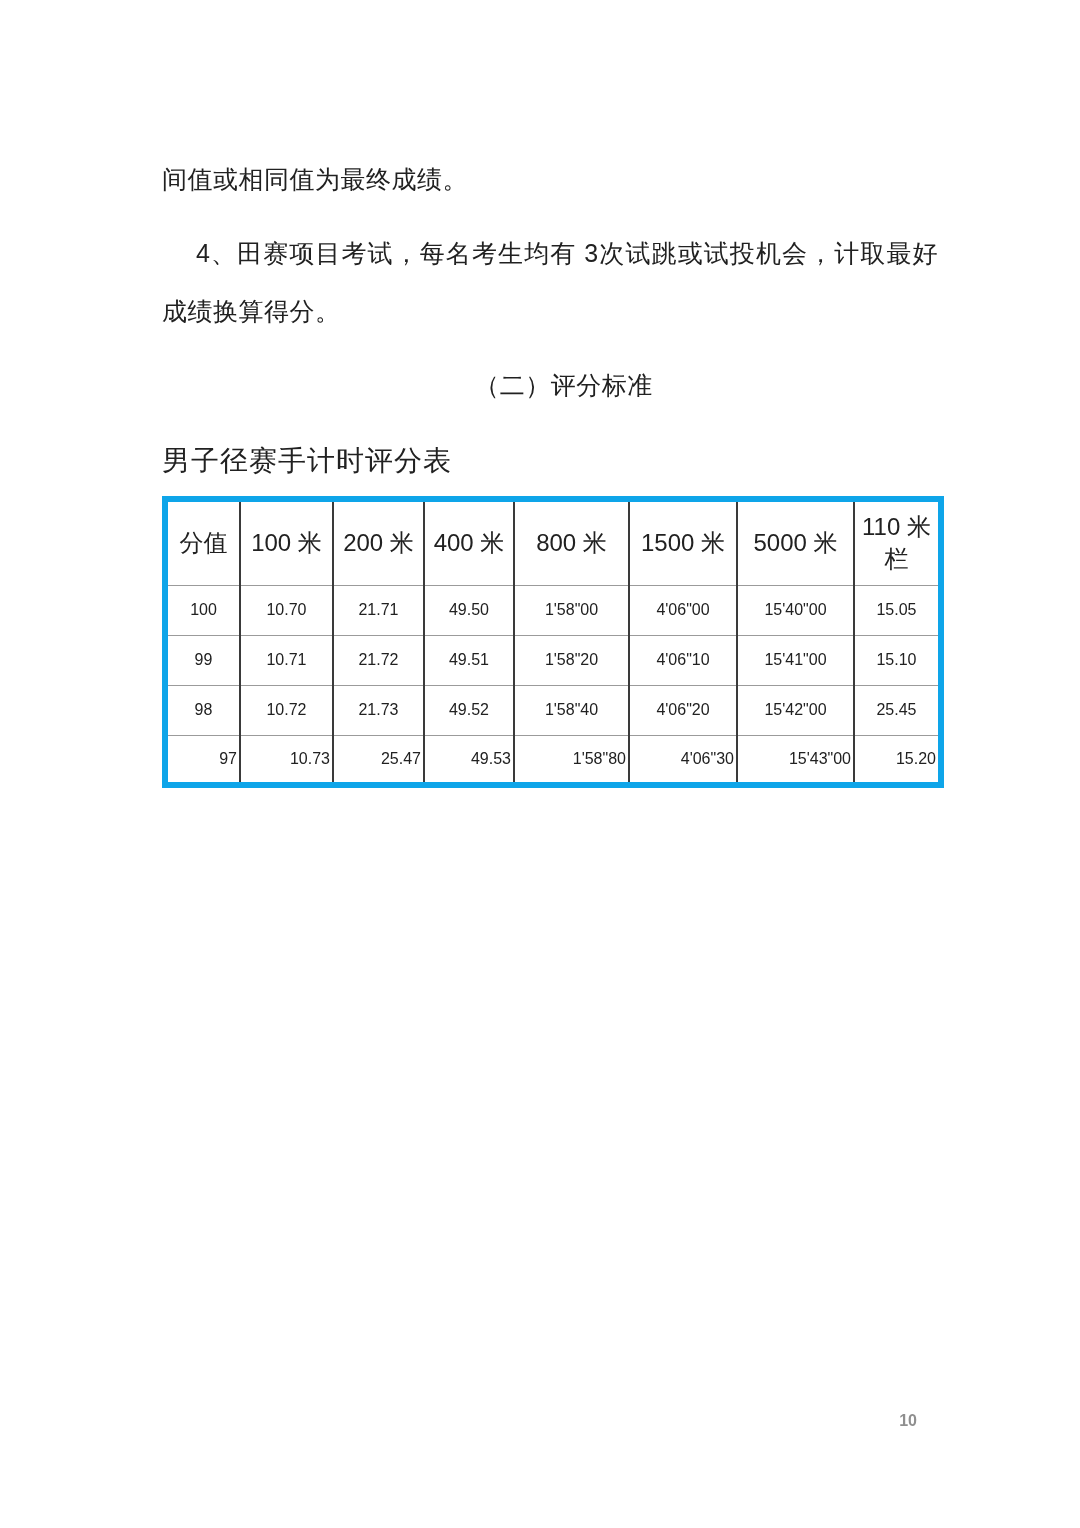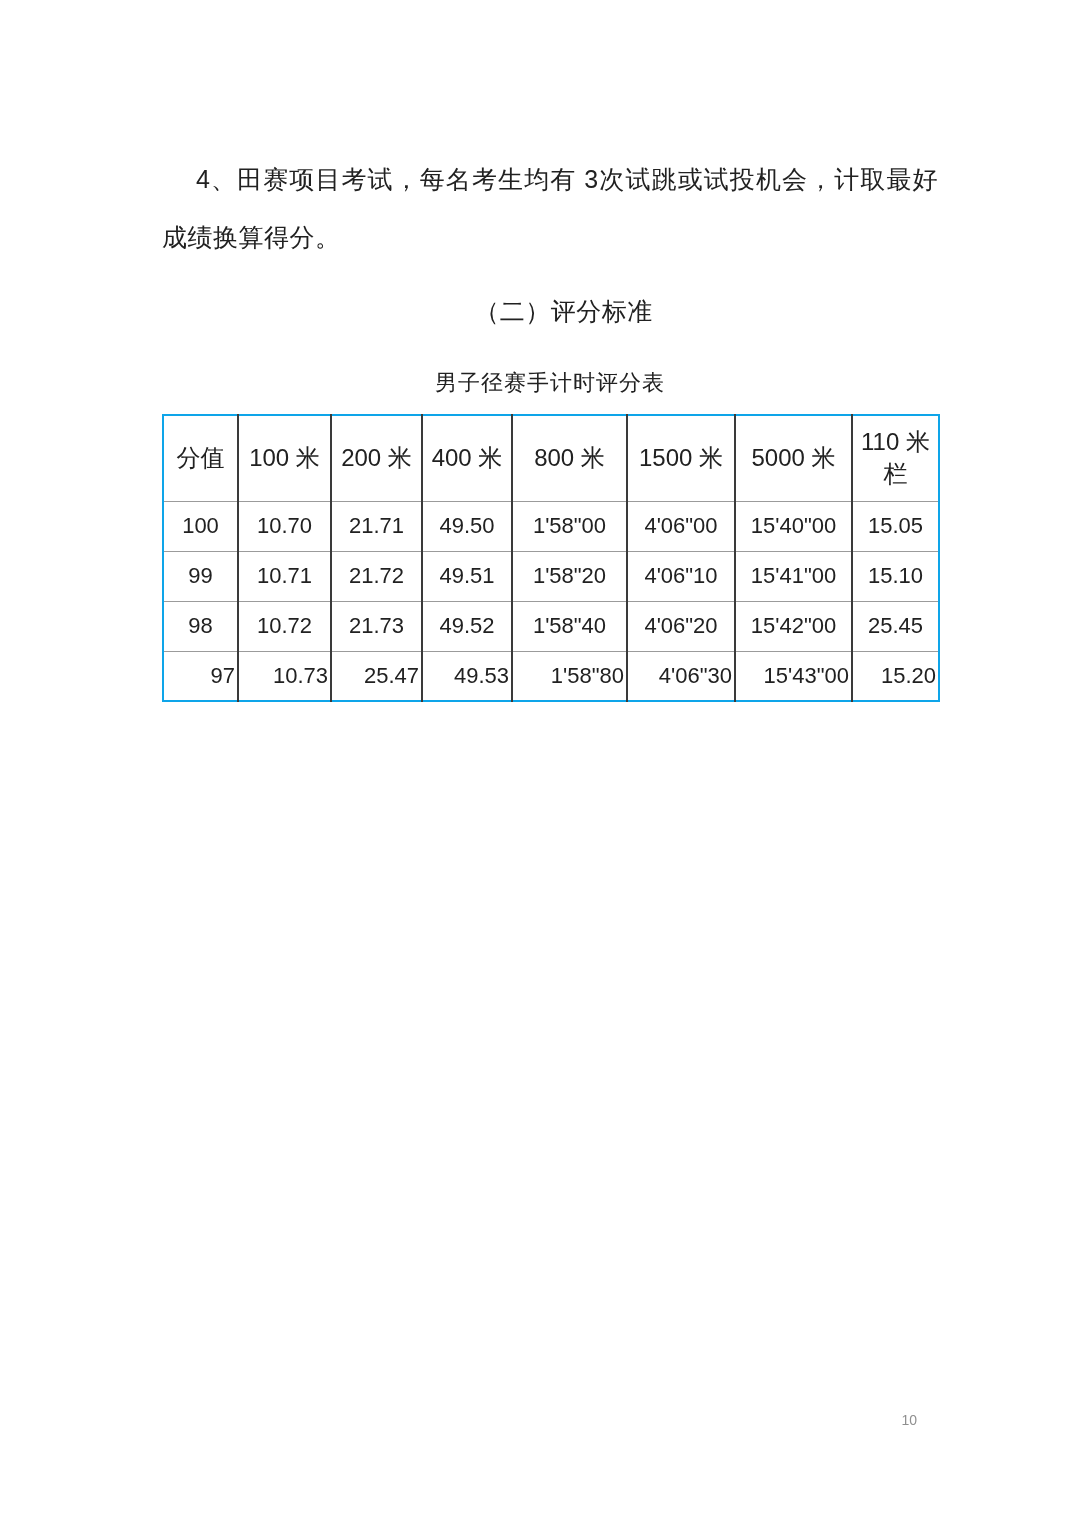--- a/index.html
+++ b/index.html
@@ -21,65 +21,66 @@
   .para {
     font-size: 25px;
     line-height: 58px;
     text-align: justify;
     letter-spacing: 0.5px;
     margin: 0 0 16px 0;
   }
   .para.indent { text-indent: 34px; }
   .para.heading { text-align: center; text-indent: 27px; }
   .table-title {
-    font-size: 22px;
-    text-align: center;
+    font-size: 28px;
     margin: 28px 0 16px 0;
     letter-spacing: 1px;
   }
   table.score-table {
     width: 776px;
     border-collapse: collapse;
     table-layout: fixed;
-    border: 2px solid #0ea5e9;
+    border: 6px solid #0ea5e9;
   }
   table.score-table th,
   table.score-table td {
     border-right: 2px solid #3a3a3a;
     border-bottom: 1px solid #9b9b9b;
     text-align: center;
     vertical-align: middle;
     font-weight: 400;
     padding: 0 2px;
   }
   table.score-table th:last-child,
   table.score-table td:last-child { border-right: none; }
   table.score-table tr:last-child td { border-bottom: none; text-align: right; }
   table.score-table th {
     height: 86px;
     font-size: 24px;
     line-height: 32px;
   }
   table.score-table td {
     height: 50px;
-    font-size: 22px;
+    font-size: 16px;
   }
   .page-number {
     position: absolute;
     top: 1412px;
     right: 163px;
-    font-size: 14px;
+    font-size: 16px;
     color: #8f8f8f;
+    font-weight: bold;
   }
 </style>
 </head>
 <body>
 
 <div class="content">
 
+  <p class="para">间值或相同值为最终成绩。</p>
 
 
   <p class="para indent">4、田赛项目考试，每名考生均有 3次试跳或试投机会，计取最好成绩换算得分。</p>
 
 
 
   <p class="para heading">（二）评分标准</p>
 
   <div class="table-title">男子径赛手计时评分表</div>
 

